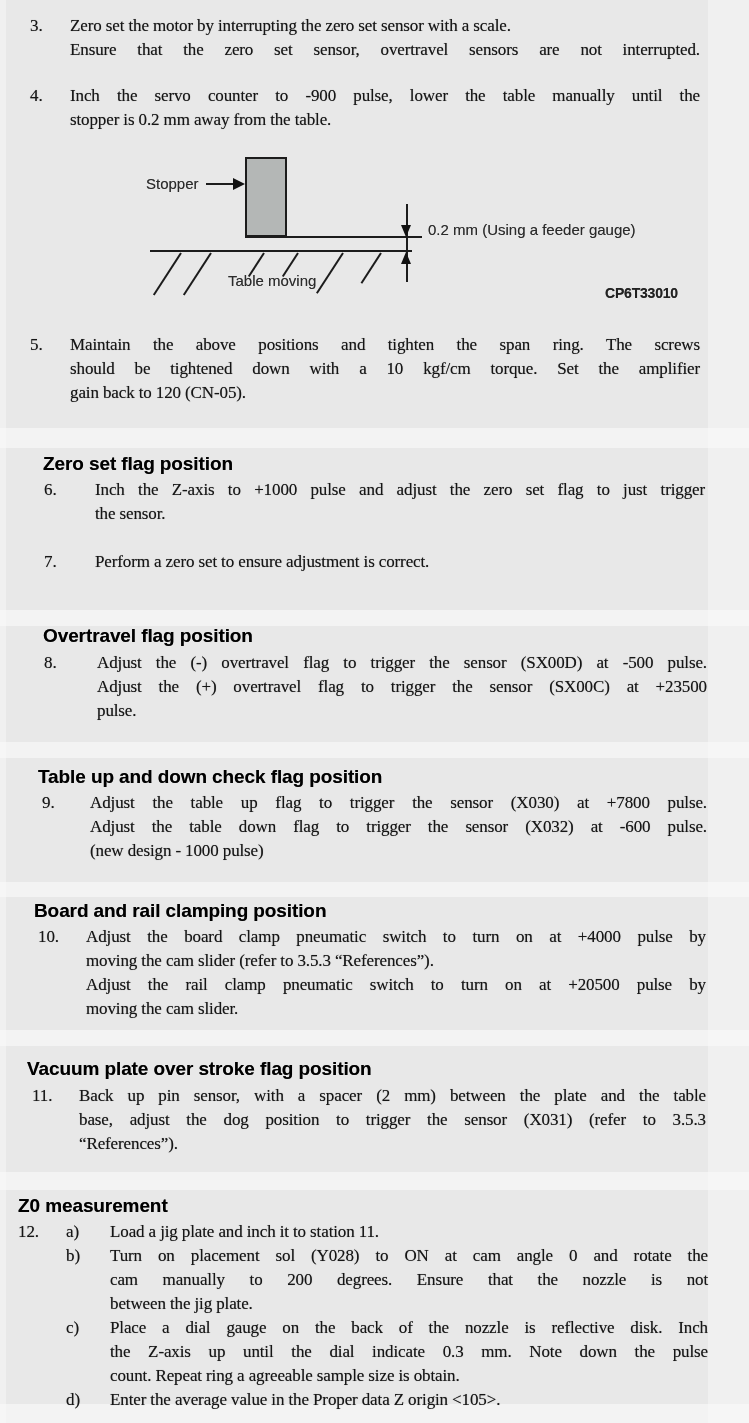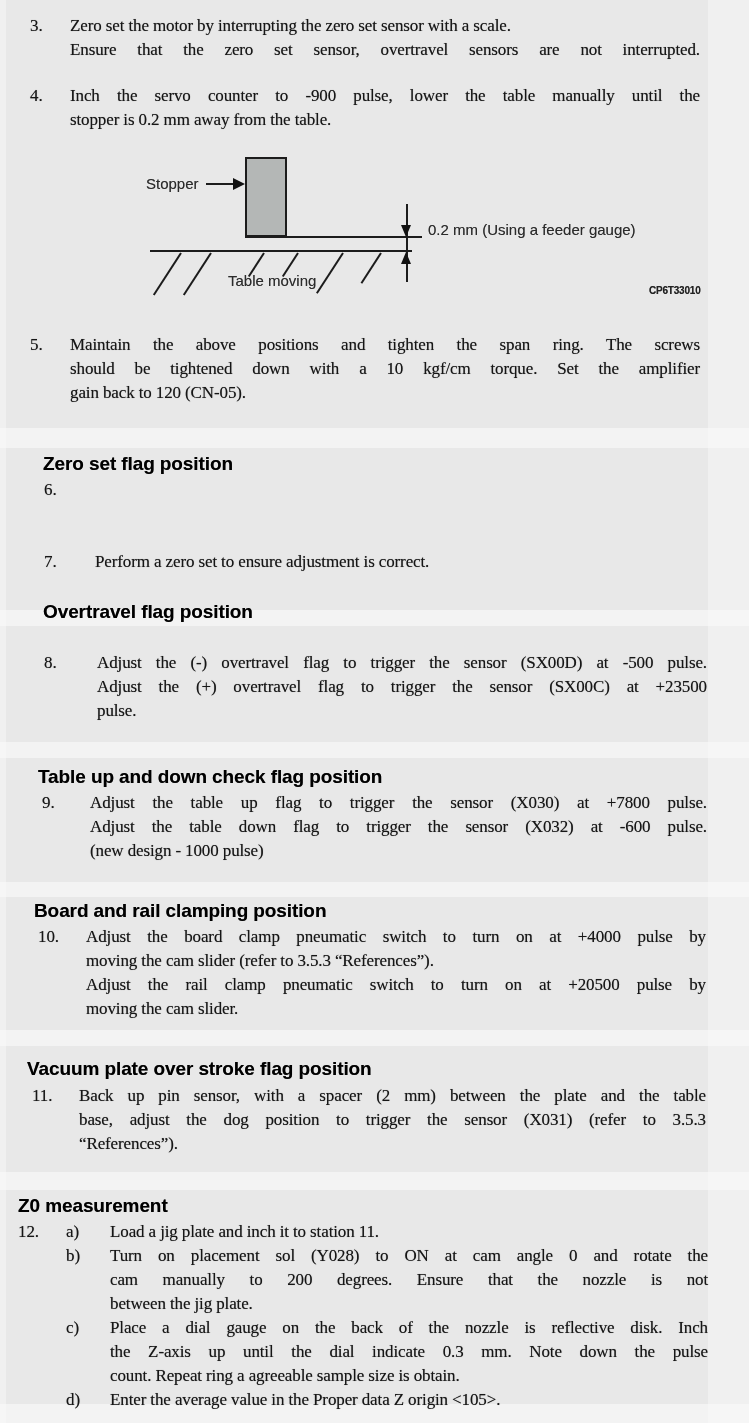--- a/index.html
+++ b/index.html
@@ -14,22 +14,22 @@
        text-shadow:0 0 .7px rgba(25,25,25,.55);}
   .body{position:absolute;}
   .ln{font-size:17px;line-height:24px;letter-spacing:-.12px;text-align:left;
       text-shadow:0 0 .7px rgba(25,25,25,.55);}
   .ln.j{text-align:justify;text-align-last:justify;}
   .h{position:absolute;font-family:"Liberation Sans",sans-serif;font-weight:700;
      font-size:19px;line-height:22px;color:#000;letter-spacing:-.1px;
      text-shadow:0 0 .6px rgba(0,0,0,.5);}
   .flabel{position:absolute;font-family:"Liberation Sans",sans-serif;font-size:15px;
      color:#2b2b2b;line-height:17px;text-shadow:0 0 .6px rgba(40,40,40,.5);}
-  .fcode{position:absolute;font-family:"Liberation Sans",sans-serif;font-size:10px;
-     font-weight:700;color:#222;letter-spacing:-.2px;text-shadow:0 0 .5px rgba(40,40,40,.6);margin-left:44px;}
+  .fcode{position:absolute;font-family:"Liberation Sans",sans-serif;font-size:14px;
+     font-weight:700;color:#222;letter-spacing:-.2px;text-shadow:0 0 .5px rgba(40,40,40,.6);}
   .hline{position:absolute;height:2px;background:#1c1c1c;}
   .vline{position:absolute;width:2px;background:#1c1c1c;}
   .rect{position:absolute;left:245px;top:157px;width:42px;height:80px;
      background:#b4b7b6;border:2px solid #1c1c1c;box-sizing:border-box;}
   .tri-right{position:absolute;width:0;height:0;border-top:6px solid transparent;
      border-bottom:6px solid transparent;border-left:12px solid #111;}
   .tri-down{position:absolute;width:0;height:0;border-left:5px solid transparent;
      border-right:5px solid transparent;border-top:12px solid #111;}
   .tri-up{position:absolute;width:0;height:0;border-left:5px solid transparent;
      border-right:5px solid transparent;border-bottom:12px solid #111;}
@@ -92,27 +92,31 @@
   <span class="num" style="left:30px;top:333px">5.</span>
   <div class="body" style="left:70px;top:333px;width:630px">
     <div class="ln j">Maintain the above positions and tighten the span ring.  The screws</div>
     <div class="ln j">should be tightened down with a 10 kgf/cm torque.  Set the amplifier</div>
     <div class="ln">gain back to 120 (CN-05).</div>
   </div>
 
   
   <div class="h" style="left:43px;top:453px">Zero set flag position</div>
   <span class="num" style="left:44px;top:478px">6.</span>
+  <div class="body" style="left:95px;top:478px;width:610px">
+    <div class="ln j">Inch the Z-axis to +1000 pulse and adjust the zero set flag to just trigger</div>
+    <div class="ln">the sensor.</div>
+  </div>
   <span class="num" style="left:44px;top:550px">7.</span>
   <div class="body" style="left:95px;top:550px;width:610px">
     <div class="ln">Perform a zero set to ensure adjustment is correct.</div>
   </div>
 
   
-  <div class="h" style="left:43px;top:601px">Overtravel flag position</div>
+  <div class="h" style="left:43px;top:625px">Overtravel flag position</div>
   <span class="num" style="left:44px;top:651px">8.</span>
   <div class="body" style="left:97px;top:651px;width:610px">
     <div class="ln j">Adjust the (-) overtravel flag to trigger the sensor (SX00D) at -500 pulse.</div>
     <div class="ln j">Adjust the (+) overtravel flag to trigger the sensor (SX00C) at +23500</div>
     <div class="ln">pulse.</div>
   </div>
 
   
   <div class="h" style="left:38px;top:766px">Table up and down check flag position</div>
   <span class="num" style="left:42px;top:791px">9.</span>

